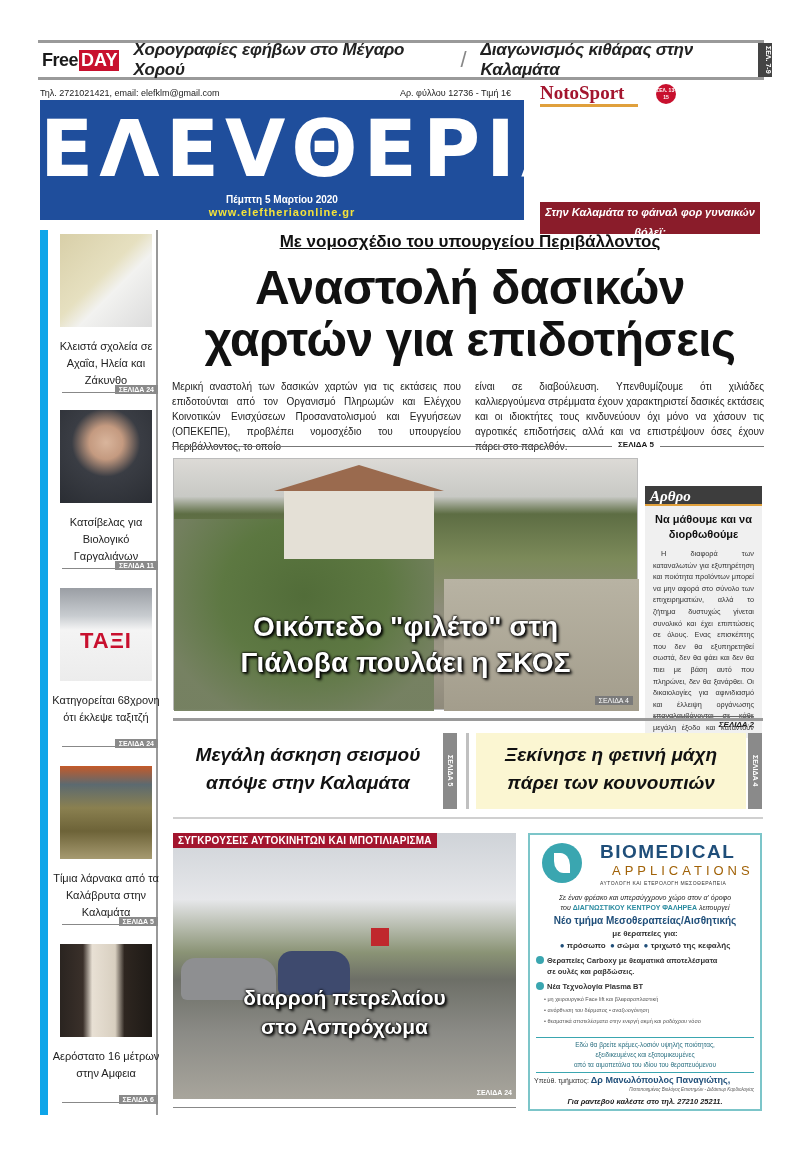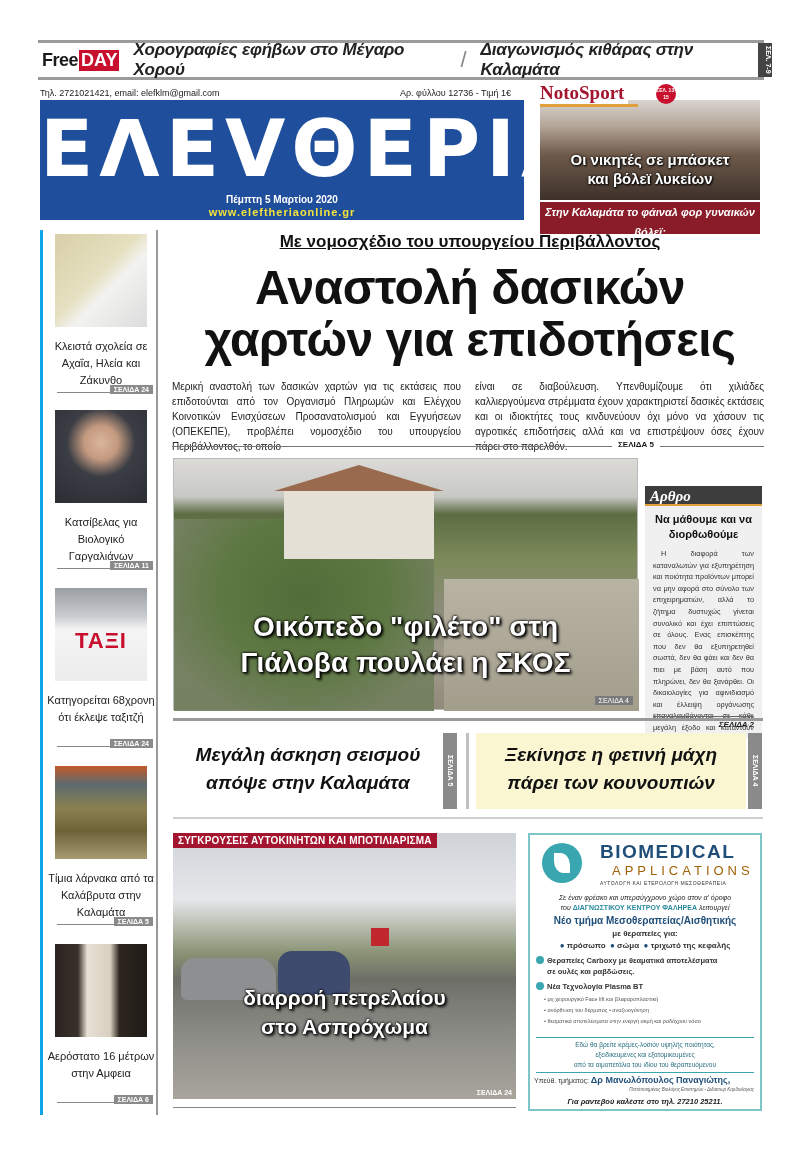--- a/index.html
+++ b/index.html
@@ -34,21 +34,21 @@
     color: #fff; font-size: 5px; text-align: center; line-height: 7px; padding-top: 3px; font-weight: bold; }
   .noto-photo { position: absolute; left: 2px; top: 18px; width: 220px; height: 100px;
     background: linear-gradient(180deg, #d8d4cf 0%, #b6a89a 25%, #6e5a4b 55%, #3d3129 100%); }
   .noto-photo-head { position: absolute; left: 0; right: 0; top: 50px; text-align: center; color: #fff; font-weight: bold; font-size: 15px;
     line-height: 19px; text-shadow: 0 0 3px #000, 1px 1px 2px #000; }
   .noto-bar { position: absolute; left: 2px; top: 120px; width: 220px; height: 32px; background: #8a1c2a; color: #fff;
     font-size: 11px; font-style: italic; font-weight: bold; text-align: center; line-height: 20px; }
 
   
   .leftcol { position: absolute; left: 40px; top: 230px; width: 118px; height: 885px;
-    border-left: 3px solid #0ea5e9; border-right: 2px solid #999; }
+    border-left: 8px solid #0ea5e9; border-right: 2px solid #999; }
   .litem { position: absolute; left: 0; width: 118px; }
   .lthumb { position: absolute; left: 12px; width: 92px; height: 93px; }
   .lcap { position: absolute; left: 4px; width: 108px; text-align: center; font-size: 11px; line-height: 17px; color: #222; }
   .lpage { position: absolute; left: 14px; width: 96px; height: 11px; border-bottom: 1px solid #888; }
   .lpage span { position: absolute; right: 0; top: 3px; background: #8a8a8a; color: #fff; font-size: 7px; padding: 1px 4px; font-weight: bold; }
 
   
   .kicker { position: absolute; left: 170px; top: 232px; width: 600px; text-align: center; font-size: 17px; font-weight: bold; text-decoration: underline; color: #111; }
   .headline { position: absolute; left: 170px; top: 262px; width: 600px; text-align: center; font-size: 48px; font-weight: bold; line-height: 52px; color: #111; letter-spacing: -0.5px; }
   .lede { position: absolute; left: 172px; top: 379px; width: 592px; display: flex; gap: 14px; font-size: 10px; line-height: 15px; color: #222; text-align: justify; }
@@ -134,26 +134,20 @@
 
 <div class="meta-left">Τηλ. 2721021421, email: elefklm@gmail.com</div>
 <div class="meta-right">Αρ. φύλλου 12736   -  Τιμή 1€</div>
 <div class="masthead">
   <div class="mast-title">ΕΛΕVΘΕΡΙΑ</div>
   <div class="mast-date">Πέμπτη 5 Μαρτίου 2020</div>
   <div class="mast-url">www.eleftheriaonline.gr</div>
 </div>
 
 <div class="noto">
-  <div class="noto-photo">
-    <div class="noto-photo-head">
-      <div>Οι νικητές σε μπάσκετ</div>
-      <div>και βόλεϊ λυκείων</div>
-    </div>
-  </div>
   <div class="noto-logo" style="background:#fff;padding-right:4px;">NotoSport</div>
   <div class="noto-underline"></div>
   <div class="noto-badge">ΣΕΛ. 13-15</div>
   <div class="noto-bar">Στην Καλαμάτα το φάιναλ φορ γυναικών βόλεϊ;</div>
 </div>
 
 <div class="leftcol">
   <div class="litem" style="top:4px">
     <div class="lthumb" style="top:0;background:linear-gradient(135deg,#d8cfa8 0%,#e6e0c0 45%,#f2f2f0 60%,#dcdcdc 100%);"></div>
     <div class="lcap" style="top:104px">Κλειστά σχολεία σε Αχαΐα, Ηλεία και Ζάκυνθο</div>

